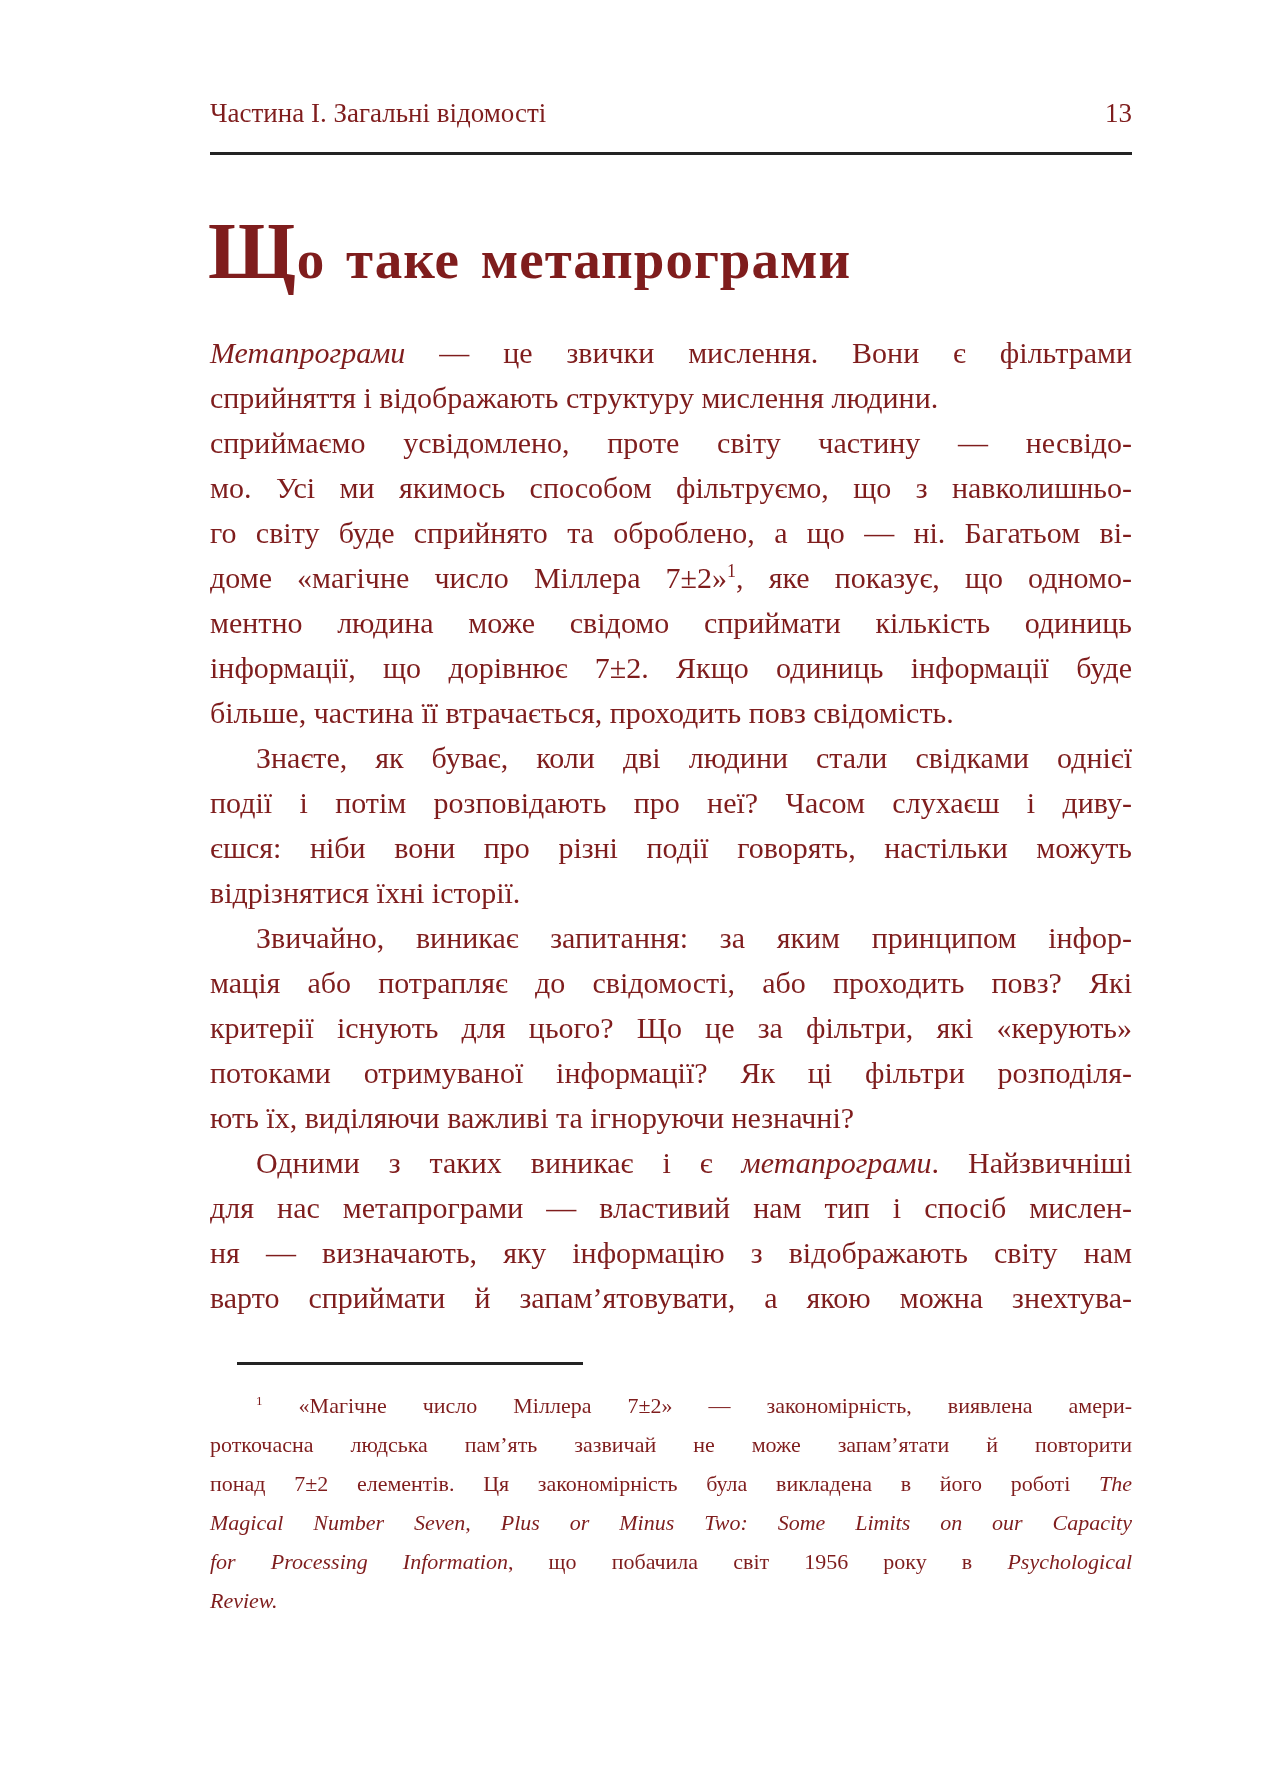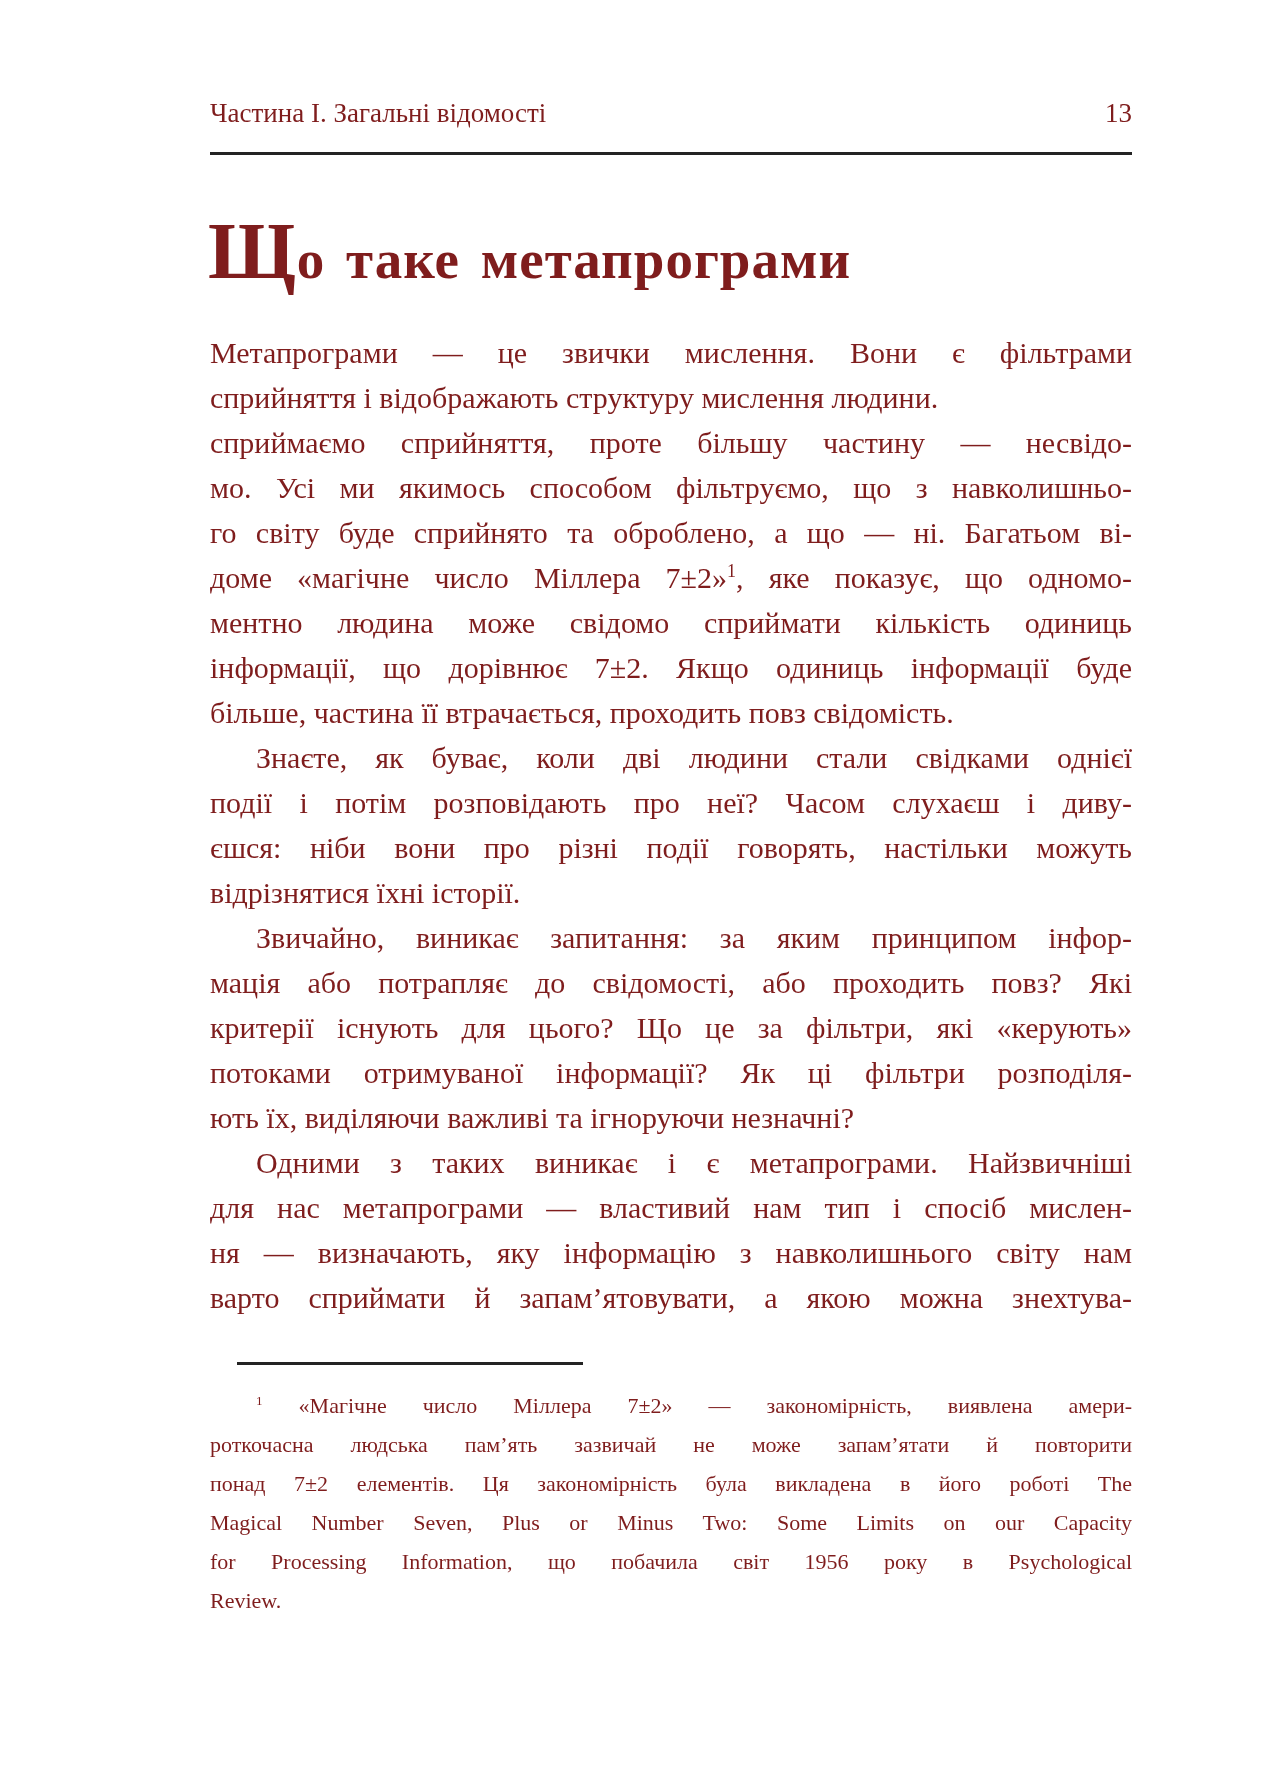--- a/index.html
+++ b/index.html
@@ -35,21 +35,21 @@
     position:absolute;left:205px;top:1362px;
     width:346px;height:3px;background:#232323;
   }
   .footnote-text{
     position:absolute;left:178px;top:1386px;width:922px;
     font-size:22px;line-height:39px;
   }
   .line{text-align:justify;text-align-last:justify;}
   .line.lastline{text-align-last:left;}
   .line sup{font-size:0.6em;line-height:0;vertical-align:super;}
-  .line .it{}
+  .line .it{font-style:italic;}
 </style>
 </head>
 <body>
 
 <div class="page">
 
   <div class="running-header">
     <span>Частина І. Загальні відомості</span>
     <span>13</span>
   </div>
@@ -57,21 +57,21 @@
   <div class="header-rule"></div>
 
   <h1 class="chapter-title" style="margin:0;"><span class="title-initial">Щ</span><span>о таке метапрограми</span></h1>
 
   <div class="body-text">
       <div>
         <div class="line"><span class="it">Метапрограми</span><span> — це звички мислення. Вони є фільтрами</span></div>
         <div class="line lastline"><span>сприйняття і відображають структуру мислення людини.</span></div>
       </div>
       <div>
-        <div class="line"><span>сприймаємо сприйняття, проте більшу частину — несвідо-</span></div>
+        <div class="line"><span>сприймаємо усвідомлено, проте світу частину — несвідо-</span></div>
         <div class="line"><span>мо. Усі ми якимось способом фільтруємо, що з навколишньо-</span></div>
         <div class="line"><span>го світу буде сприйнято та оброблено, а що — ні. Багатьом ві-</span></div>
         <div class="line"><span>доме «магічне число Міллера 7±2»</span><sup>1</sup><span>, яке показує, що одномо-</span></div>
         <div class="line"><span>ментно людина може свідомо сприймати кількість одиниць</span></div>
         <div class="line"><span>інформації, що дорівнює 7±2. Якщо одиниць інформації буде</span></div>
         <div class="line lastline"><span>більше, частина її втрачається, проходить повз свідомість.</span></div>
       </div>
       <div>
         <div class="line" style="text-indent: 46px;"><span>Знаєте, як буває, коли дві людини стали свідками однієї</span></div>
         <div class="line"><span>події і потім розповідають про неї? Часом слухаєш і диву-</span></div>
@@ -81,21 +81,21 @@
       <div>
         <div class="line" style="text-indent: 46px;"><span>Звичайно, виникає запитання: за яким принципом інфор-</span></div>
         <div class="line"><span>мація або потрапляє до свідомості, або проходить повз? Які</span></div>
         <div class="line"><span>критерії існують для цього? Що це за фільтри, які «керують»</span></div>
         <div class="line"><span>потоками отримуваної інформації? Як ці фільтри розподіля-</span></div>
         <div class="line lastline"><span>ють їх, виділяючи важливі та ігноруючи незначні?</span></div>
       </div>
       <div>
         <div class="line" style="text-indent: 46px;"><span>Одними з таких виникає і є </span><span class="it">метапрограми</span><span>. Найзвичніші</span></div>
         <div class="line"><span>для нас метапрограми — властивий нам тип і спосіб мислен-</span></div>
-        <div class="line"><span>ня — визначають, яку інформацію з навколишнього світу нам</span></div>
+        <div class="line"><span>ня — визначають, яку інформацію з відображають світу нам</span></div>
         <div class="line"><span>варто сприймати й запам’ятовувати, а якою можна знехтува-</span></div>
       </div>
     </div>
 
   <div class="footnote-rule"></div>
 
   <div class="footnote-text">
       <div class="line" style="text-indent: 46px;"><sup>1</sup><span> «Магічне число Міллера 7±2» — закономірність, виявлена амери-</span></div>
       <div class="line"><span>роткочасна людська пам’ять зазвичай не може запам’ятати й повторити</span></div>
       <div class="line"><span>понад 7±2 елементів. Ця закономірність була викладена в його роботі </span><span class="it">The</span></div>

